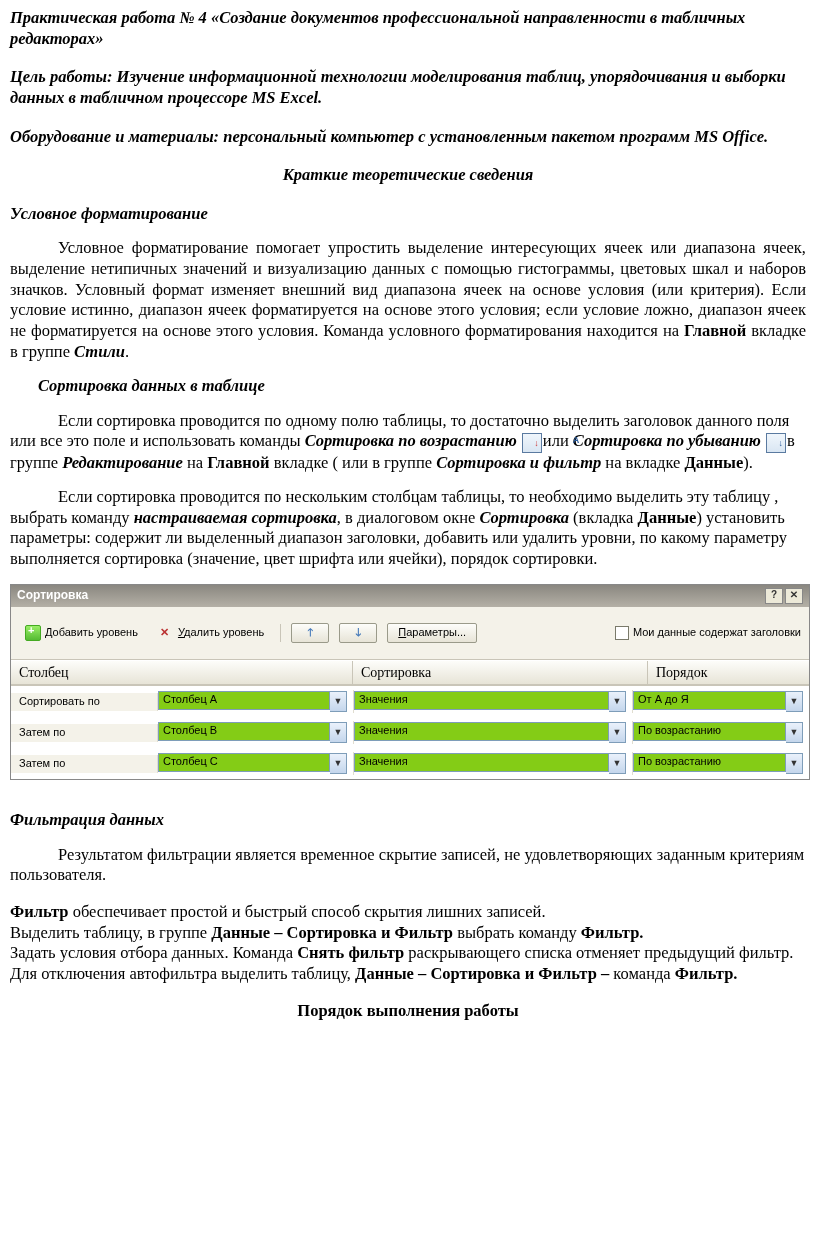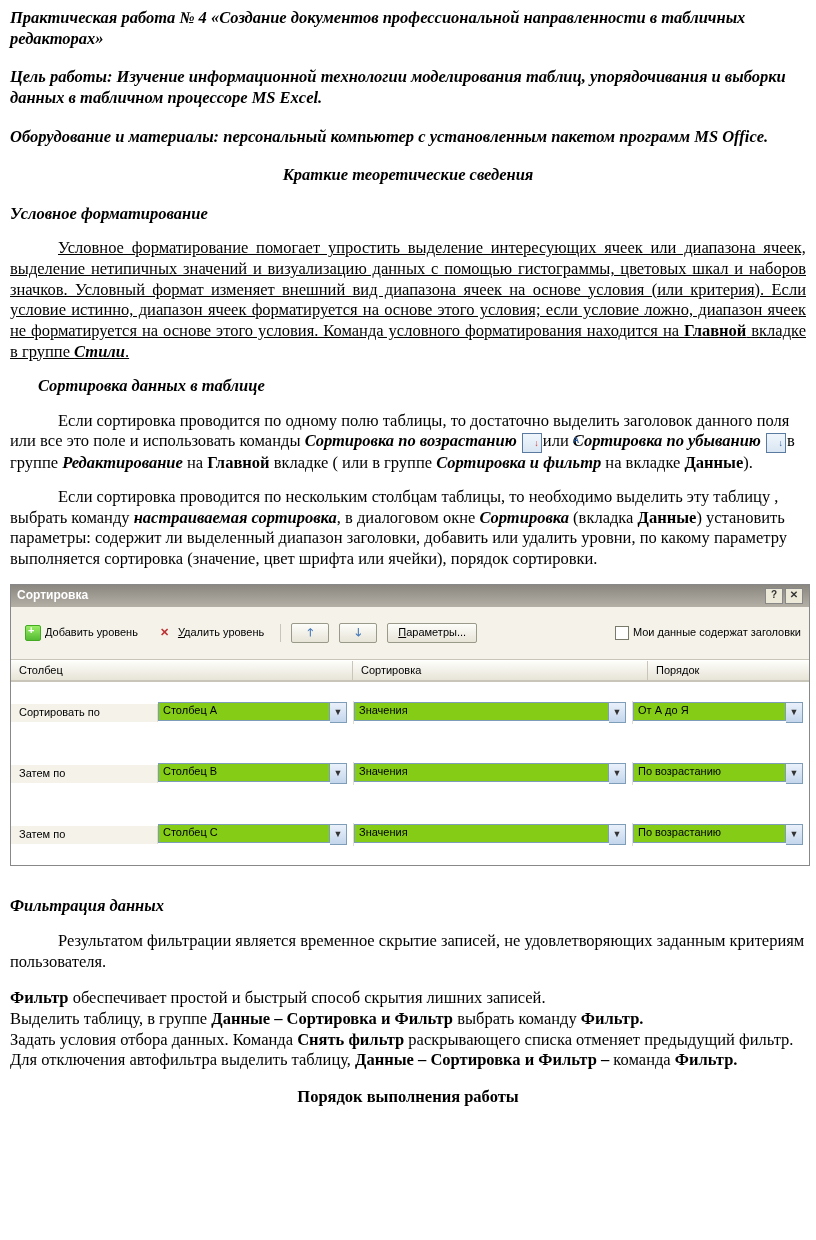--- a/index.html
+++ b/index.html
@@ -25,21 +25,21 @@
   }
   .bold { font-weight: bold; }
   .ital { font-style: italic; }
   .center { text-align: center; }
   .section-h {
     font-weight: bold;
     font-style: italic;
     margin: 0 0 14px 0;
   }
   .indent { text-indent: 48px; }
-  .just { text-align: justify; text-decoration: underline; }
+  .just { text-align: justify; }
   .para { margin: 0 0 14px 0; }
   .sub-indent { padding-left: 28px; }
   .inline-icon {
     display: inline-block;
     vertical-align: middle;
     width: 18px;
     height: 18px;
     border: 1px solid #5a7aa0;
     background: linear-gradient(#f0f6fc, #d9e6f3);
     position: relative;
@@ -109,29 +109,30 @@
   }
   .chk {
     width: 12px; height: 12px; border: 1px solid #7a7a6a; background: #fff; display: inline-block;
     margin-right: 4px; vertical-align: middle;
   }
   .dlg-head-row {
     display: flex;
     background: linear-gradient(#fdfdfa, #e7e4d7);
     border-top: 1px solid #fff;
     border-bottom: 1px solid #c9c5b8;
-    font-size: 11px;
+    font-size: 14px;
+    font-family: Liberation Serif, serif;
   }
   .col-a { width: 325px; padding: 3px 8px; border-right: 1px solid #c9c5b8; }
   .col-b { width: 278px; padding: 3px 8px; border-right: 1px solid #c9c5b8; }
   .col-c { flex: 1; padding: 3px 8px; }
   .dlg-row {
     display: flex;
     align-items: center;
-    padding: 19px 0;
+    padding: 4px 0;
     background: #fff;
   }
   .dlg-row:nth-child(odd) { background: #fff; }
   .row-label {
     width: 130px;
     padding: 2px 8px;
     background: #f4f2e9;
     border-right: 1px solid #e0ddd0;
     font-size: 11px;
   }

